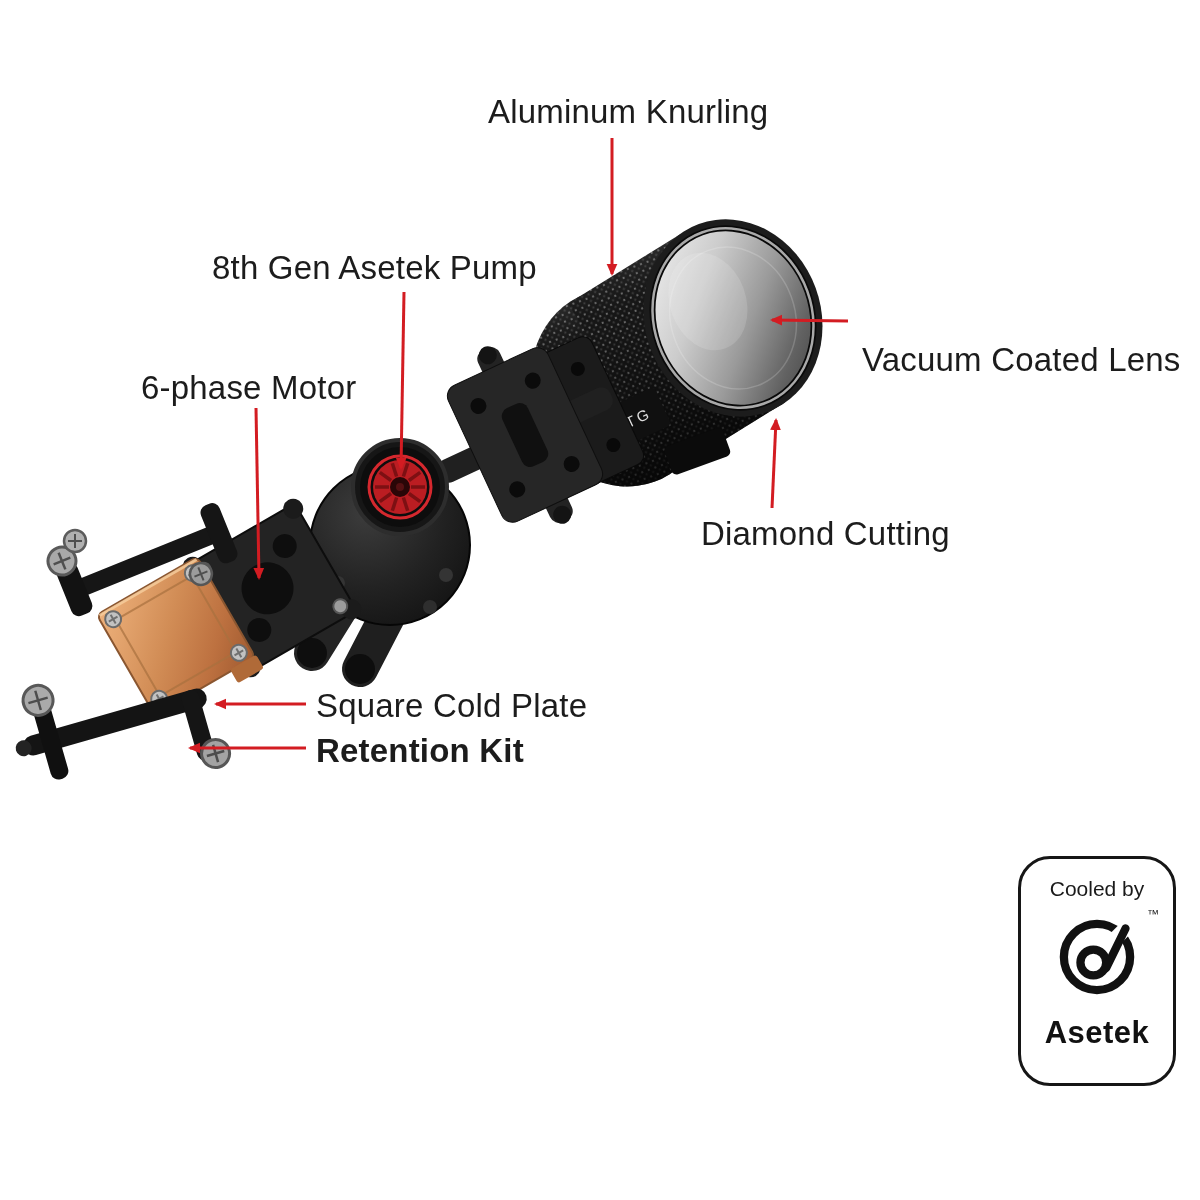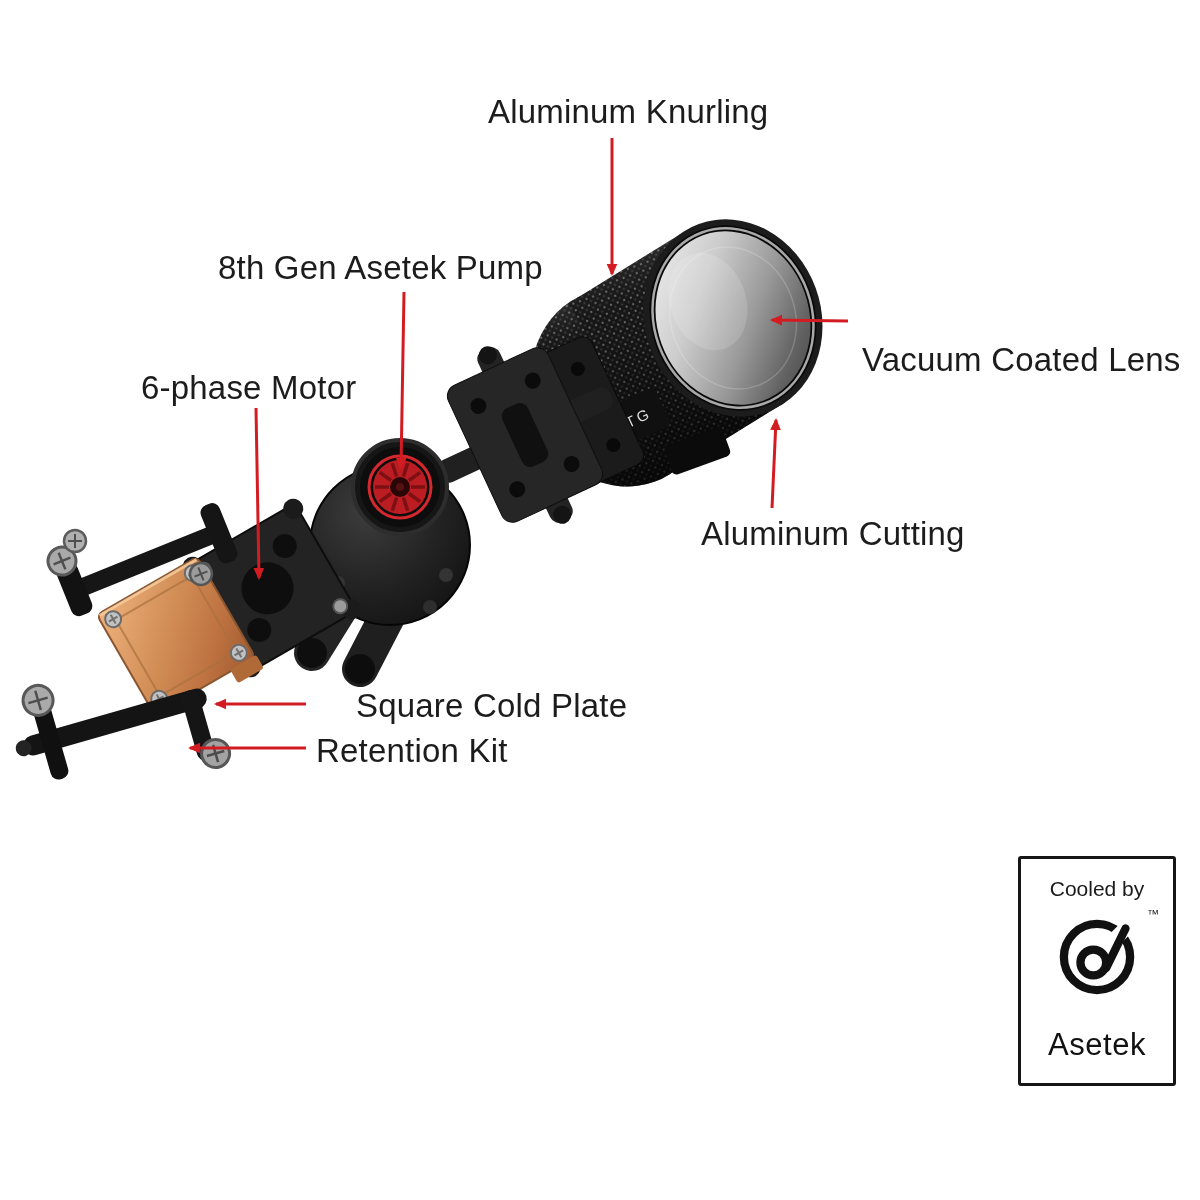--- a/index.html
+++ b/index.html
@@ -8,28 +8,28 @@
     background:#ffffff;
     font-family:"Liberation Sans", sans-serif;
   }
   .layer{position:absolute;left:0;top:0;width:1200px;height:1200px;}
   .label{
     position:absolute;font-size:33px;font-weight:400;color:#1c1c1c;
     white-space:nowrap;letter-spacing:.2px;
   }
   .badge{
     position:absolute;left:1018px;top:856px;width:158px;height:230px;
-    border:3px solid #161616;border-radius:3px;background:#fff;
+    border:3px solid #161616;border-radius:32px;background:#fff;
     display:flex;flex-direction:column;align-items:center;
     padding-top:18px;box-sizing:border-box;
   }
   .badge .cooled{font-size:21px;color:#1a1a1a;}
   .badge .logo-wrap{position:relative;margin-top:10px;width:92px;height:92px;}
   .badge .tm{position:absolute;right:-16px;top:-4px;font-size:12px;color:#1a1a1a;}
-  .badge .brand{font-size:31px;font-weight:400;color:#111;margin-top:24px;letter-spacing:.5px;}
+  .badge .brand{font-size:31px;font-weight:700;color:#111;margin-top:12px;letter-spacing:.5px;}
 </style>
 </head>
 <body>
 
 <svg class="layer" viewBox="0 0 1200 1200">
   <defs>
     <pattern id="knurl" width="7" height="7" patternUnits="userSpaceOnUse">
       <rect width="7" height="7" fill="#161616"></rect>
       <circle cx="1.9" cy="1.9" r="1.1" fill="#6f6f6f"></circle>
       <circle cx="5.4" cy="5.4" r="1.1" fill="#3c3c3c"></circle>
@@ -211,26 +211,26 @@
     <line x1="404" y1="292" x2="401" y2="468" marker-end="url(#arrow)"></line>
     <line x1="848" y1="321" x2="772" y2="320" marker-end="url(#arrow)"></line>
     <line x1="256" y1="408" x2="259" y2="578" marker-end="url(#arrow)"></line>
     <line x1="772" y1="508" x2="776" y2="420" marker-end="url(#arrow)"></line>
     <line x1="306" y1="704" x2="216" y2="704" marker-end="url(#arrow)"></line>
     <line x1="306" y1="748" x2="190" y2="748" marker-end="url(#arrow)"></line>
   </g>
 </svg>
 
 <div class="label" style="left:488px;top:93px;">Aluminum Knurling</div>
-<div class="label" style="left:218px;top:249px;">8th Gen Asetek Pump</div>
+<div class="label" style="left:212px;top:249px;">8th Gen Asetek Pump</div>
 <div class="label" style="left:862px;top:305px;margin-top:36px;">Vacuum Coated Lens</div>
 <div class="label" style="left:141px;top:369px;">6-phase Motor</div>
-<div class="label" style="left:701px;top:515px;">Aluminum Cutting</div>
-<div class="label" style="left:316px;top:687px;margin-left:40px;">Square Cold Plate</div>
-<div class="label" style="left:316px;top:732px;">Retention Kit</div>
+<div class="label" style="left:701px;top:515px;">Diamond Cutting</div>
+<div class="label" style="left:316px;top:687px;">Square Cold Plate</div>
+<div class="label" style="left:316px;top:732px;font-weight:bold;">Retention Kit</div>
 
 <div class="badge">
   <div class="cooled">Cooled by</div>
   <div class="logo-wrap">
     <svg width="92" height="92" viewBox="-50 -50 100 100">
       <circle cx="0" cy="0" r="36" fill="none" stroke="#111111" stroke-width="9"></circle>
       <line x1="14" y1="-14" x2="46" y2="-46" stroke="#ffffff" stroke-width="16"></line>
       <circle cx="-4" cy="6" r="14" fill="none" stroke="#111111" stroke-width="9"></circle>
       <line x1="10" y1="12" x2="31" y2="-31" stroke="#111111" stroke-width="9" stroke-linecap="round"></line>
     </svg>

